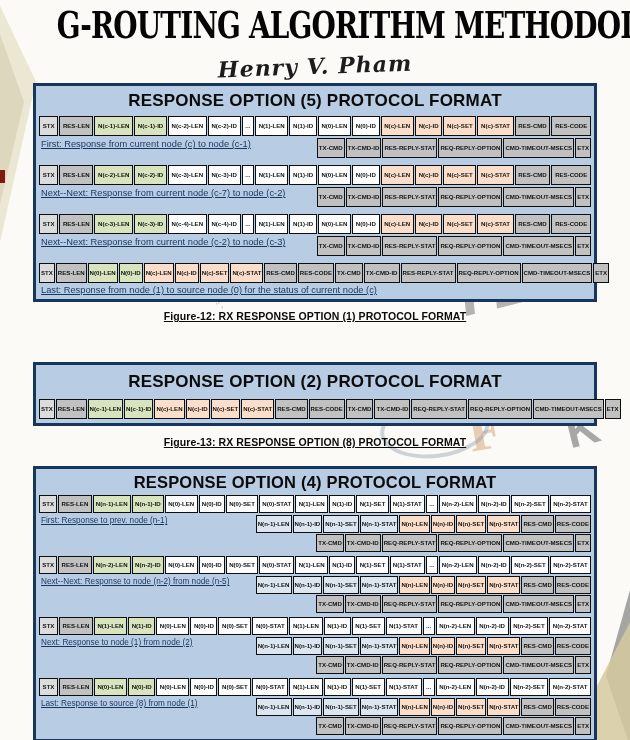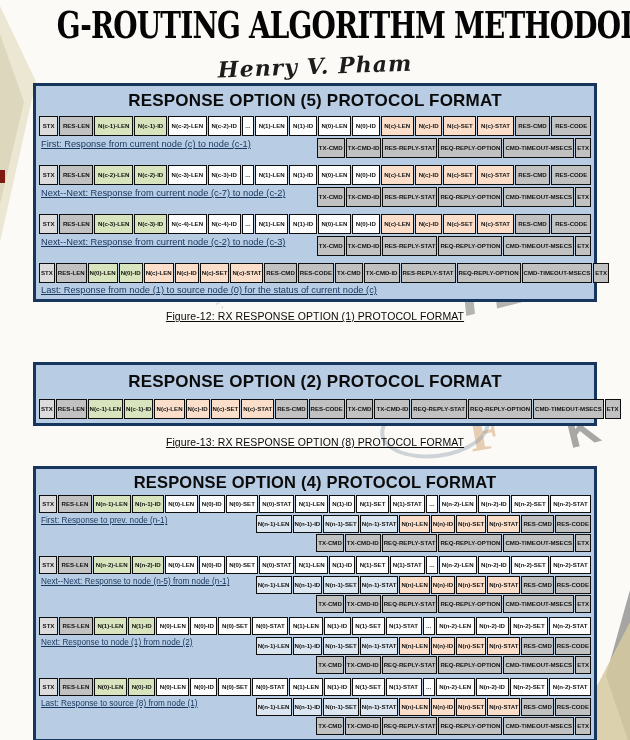--- a/index.html
+++ b/index.html
@@ -83,21 +83,21 @@
   .p3 .cell{padding:4px 1px;}
 
   .capline{display:flex;justify-content:space-between;align-items:flex-start;margin-top:1px;}
   .blockcap{
     font-size:9.3px;color:#17375e;text-decoration:underline;
     padding:2px 4px 0 2px;white-space:nowrap;
   }
   .p3 .blockcap{font-size:8.2px;}
 
   .figcap{
-    position:relative;z-index:2;text-align:center;font-weight:normal;
+    position:relative;z-index:2;text-align:center;font-weight:bold;
     font-size:10.5px;color:#0a0a0a;text-decoration:underline;letter-spacing:.1px;
   }
   .figcap.f12{margin-top:8px;}
   .figcap.f13{margin-top:10px;}
   .figcap.f14{margin-top:7px;}
 </style>
 </head>
 <body>
 
 <div class="page">
@@ -331,21 +331,21 @@
             <span class="cell" style="background: rgb(253, 253, 253);">N(1)-ID</span>
             <span class="cell" style="background: rgb(253, 253, 253);">N(1)-SET</span>
             <span class="cell" style="background: rgb(253, 253, 253);">N(1)-STAT</span>
             <span class="cell" style="background: rgb(253, 253, 253);">...</span>
             <span class="cell" style="background: rgb(253, 253, 253);">N(n-2)-LEN</span>
             <span class="cell" style="background: rgb(253, 253, 253);">N(n-2)-ID</span>
             <span class="cell" style="background: rgb(253, 253, 253);">N(n-2)-SET</span>
             <span class="cell" style="background: rgb(253, 253, 253);">N(n-2)-STAT</span>
           </div>
           <div class="capline">
-            <div class="blockcap">Next--Next: Response to node (n-5) from node (n-1)</div>
+            <div class="blockcap">Next--Next: Response to node (n-2) from node (n-5)</div>
             <div class="cellrow right">
               <span class="cell" style="background: rgb(220, 230, 241);">N(n-1)-LEN</span>
               <span class="cell" style="background: rgb(220, 230, 241);">N(n-1)-ID</span>
               <span class="cell" style="background: rgb(220, 230, 241);">N(n-1)-SET</span>
               <span class="cell" style="background: rgb(220, 230, 241);">N(n-1)-STAT</span>
               <span class="cell" style="background: rgb(250, 222, 201);">N(n)-LEN</span>
               <span class="cell" style="background: rgb(250, 222, 201);">N(n)-ID</span>
               <span class="cell" style="background: rgb(250, 222, 201);">N(n)-SET</span>
               <span class="cell" style="background: rgb(250, 222, 201);">N(n)-STAT</span>
               <span class="cell" style="background: rgb(193, 193, 193);">RES-CMD</span>

